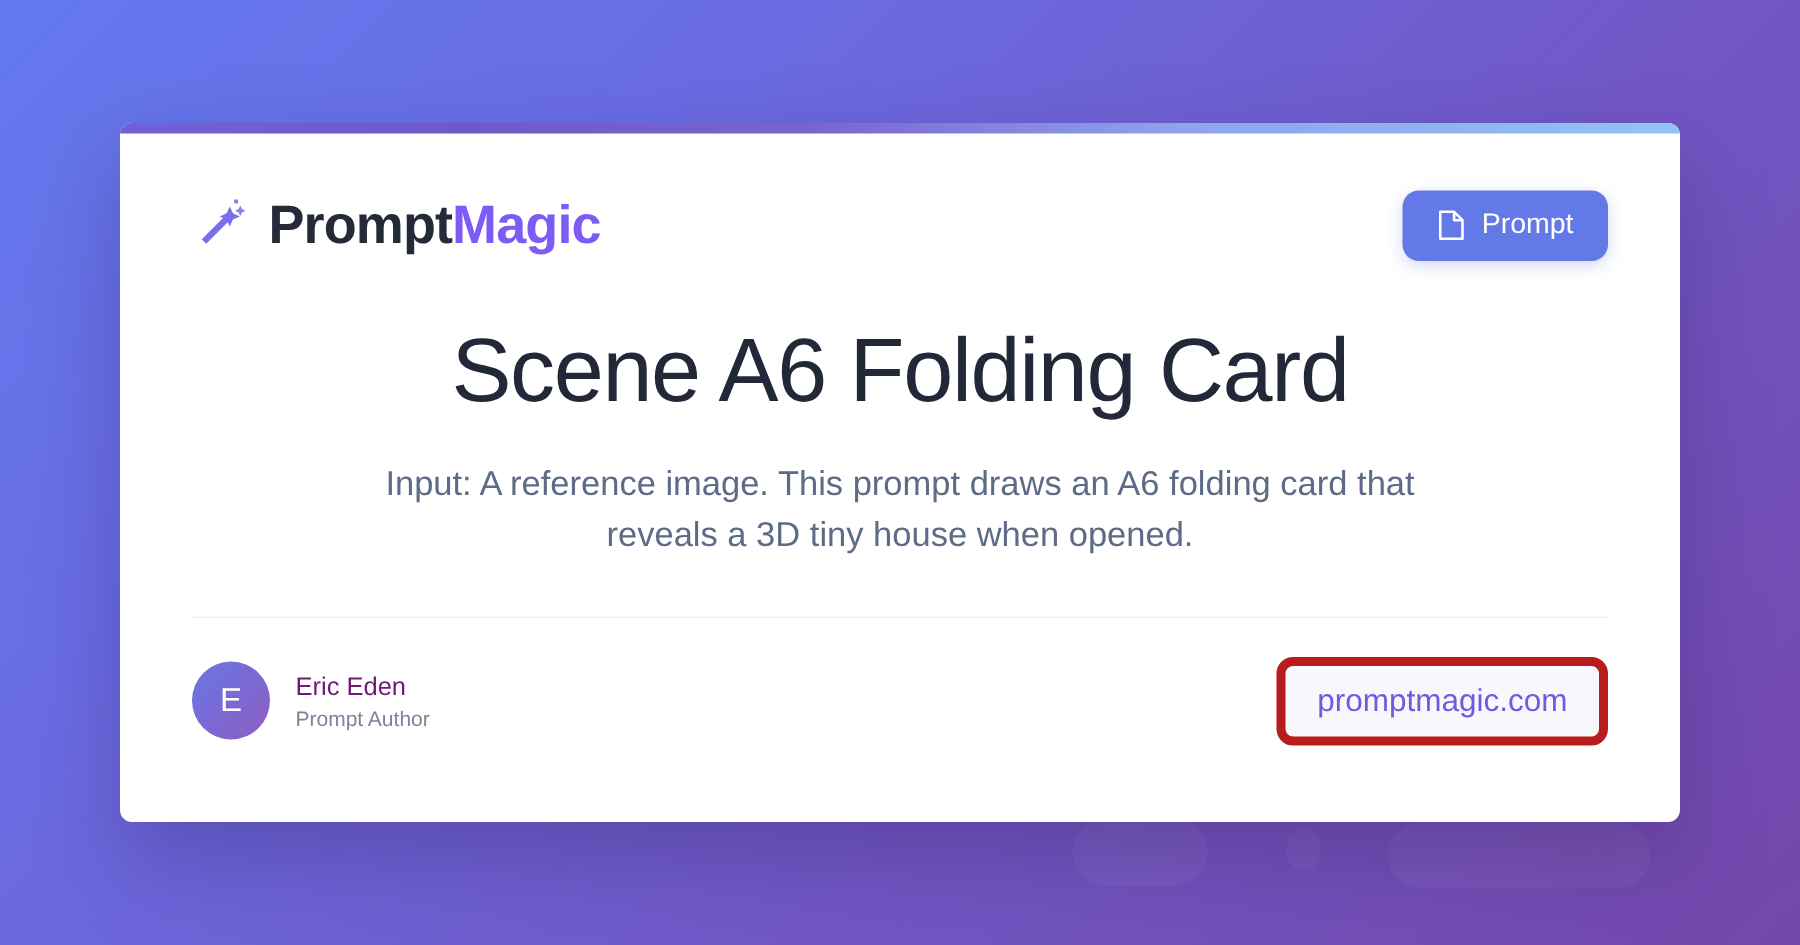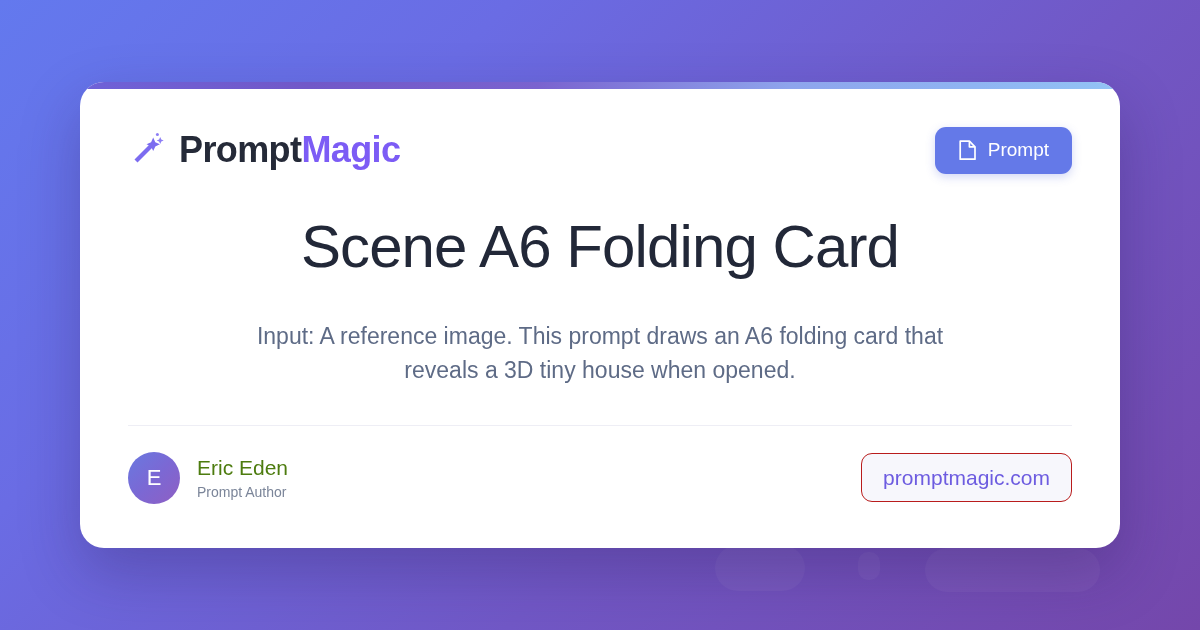--- a/index.html
+++ b/index.html
@@ -28,21 +28,21 @@
   .bg-blob.b3 { width: 175px; height: 44px; left: 925px; top: 548px; border-radius: 22px; }
 
   
   .card {
     position: absolute;
     left: 80px;
     top: 82px;
     width: 1040px;
     height: 466px;
     background: #ffffff;
-    border-radius: 24px;
+    border-radius: 8px;
     box-shadow: 0 24px 60px rgba(40, 20, 80, 0.28);
     overflow: hidden;
   }
 
   .accent-bar {
     position: absolute;
     left: 0; top: 0;
     width: 100%;
     height: 7px;
     background: linear-gradient(90deg,
@@ -110,21 +110,21 @@
     margin-top: 37px;
     text-align: center;
     font-size: 60px;
     font-weight: normal;
     color: #222838;
     letter-spacing: -0.9px;
     line-height: 1.08;
   }
 
   .subtitle {
-    margin-top: 39px;
+    margin-top: 25px;
     text-align: center;
     font-size: 23px;
     color: #5e6b86;
     line-height: 1.48;
     max-width: 760px;
     margin-left: auto;
     margin-right: auto;
   }
 
   .divider {
@@ -155,33 +155,33 @@
     background: linear-gradient(135deg, #6979e0 0%, #7b68d4 50%, #8f5fc3 100%);
     color: #ffffff;
     display: flex;
     align-items: center;
     justify-content: center;
     font-size: 22px;
     line-height: 1;
   }
 
   .author-name {
-    font-size: 21px;
-    color: #4d7c0f;
+    font-size: 17px;
+    color: #701a75;
     line-height: 1.25;
   }
   .author-role {
     font-size: 14px;
     color: #7b8599;
     line-height: 1.3;
     margin-top: 2px;
   }
 
   .url-badge {
-    border: 1px solid #b91c1c;
+    border: 6px solid #b91c1c;
     background: #f7f7fc;
     border-radius: 11px;
     padding: 13px 21px;
     font-size: 21px;
     color: #6d5ce0;
     line-height: 1;
     white-space: nowrap;
   }
 </style>
 </head>

